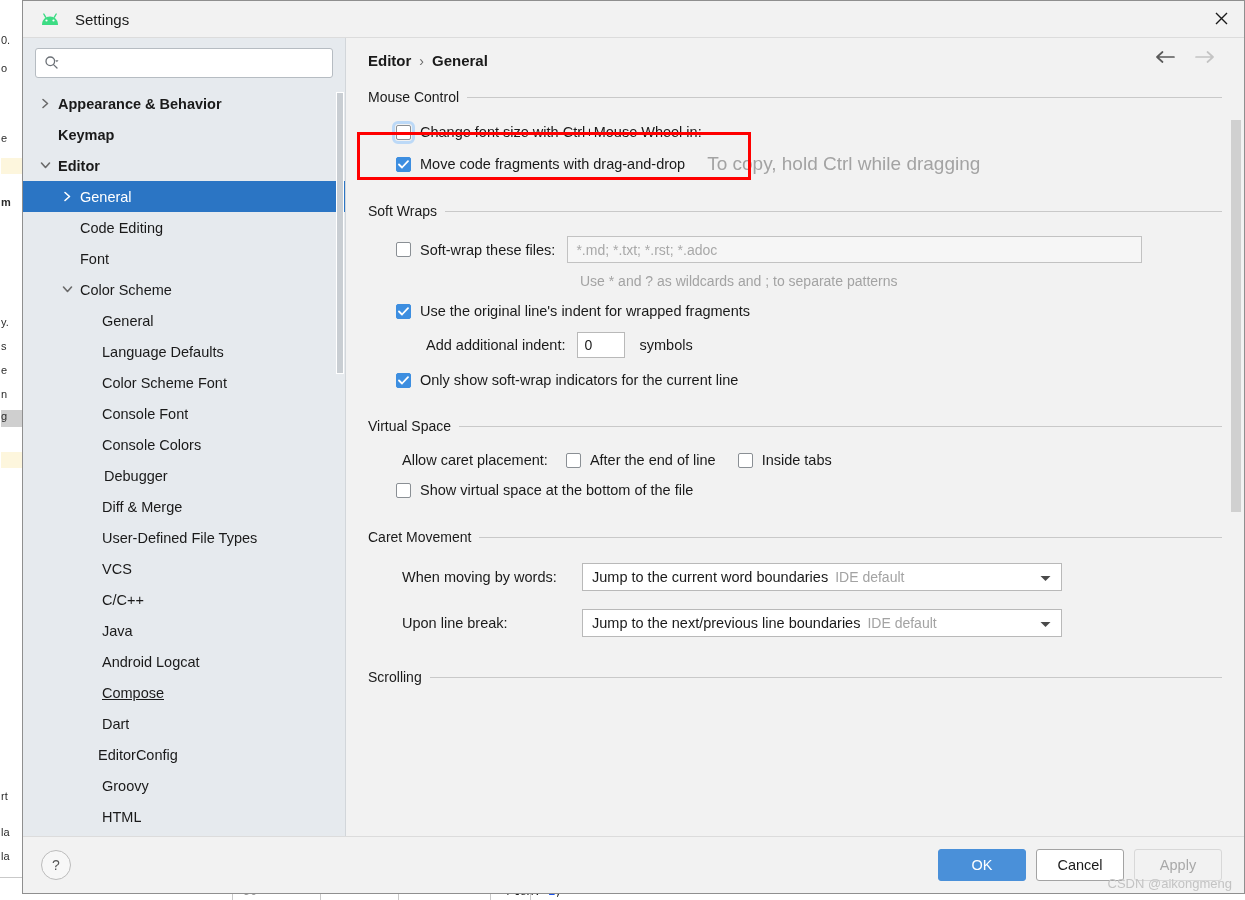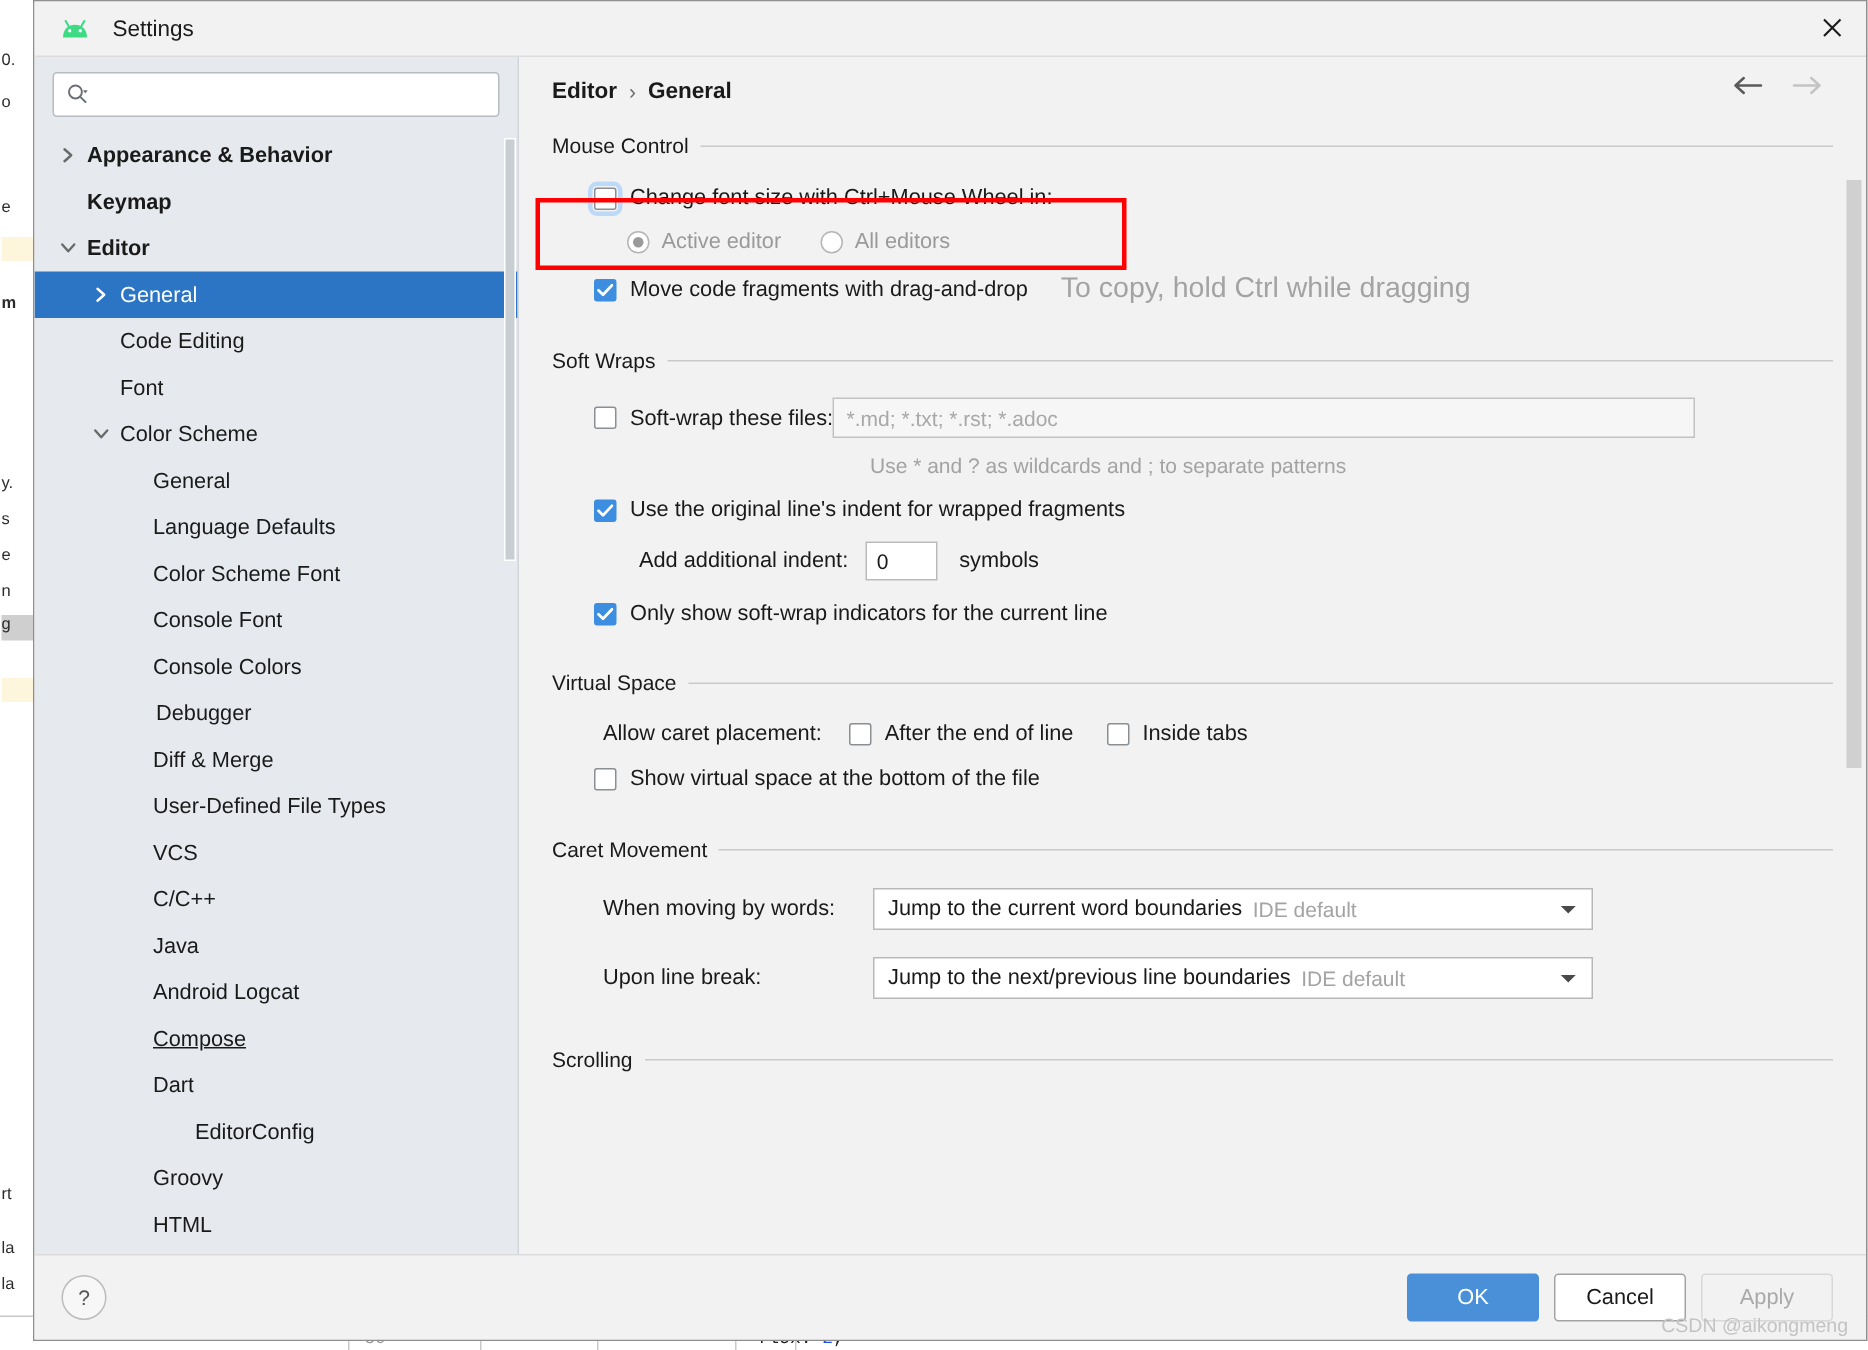--- a/index.html
+++ b/index.html
@@ -409,21 +409,21 @@
             <span class="tree-label" style="margin-left: 5px;">Android Logcat</span>
           </div>
           <div class="tree-item" style="padding-left: 58px; text-decoration: underline;">
             <span class="tree-arrow"></span>
             <span class="tree-label" style="margin-left: 5px;">Compose</span>
           </div>
           <div class="tree-item" style="padding-left: 58px;">
             <span class="tree-arrow"></span>
             <span class="tree-label" style="margin-left: 5px;">Dart</span>
           </div>
-          <div class="tree-item" style="padding-left: 86px; align-items: center;">
+          <div class="tree-item" style="padding-left: 54px; align-items: center;">
             <span class="tree-arrow"></span>
             <span class="tree-label" style="margin-left: 5px;">EditorConfig</span>
           </div>
           <div class="tree-item" style="padding-left: 58px;">
             <span class="tree-arrow"></span>
             <span class="tree-label" style="margin-left: 5px;">Groovy</span>
           </div>
           <div class="tree-item" style="padding-left: 58px;">
             <span class="tree-arrow"></span>
             <span class="tree-label" style="margin-left: 5px;">HTML</span>
@@ -463,28 +463,20 @@
           <div class="section-head">
             <span>Mouse Control</span>
             <span class="rule"></span>
           </div>
 
           <div class="row indent1" style="margin-top:19px">
             <span class="cbox focused"></span>
             <span class="cbox-label">Change font size with Ctrl+Mouse Wheel in:</span>
           </div>
 
-          <div class="row indent2" style="margin-top:13px">
-            <span class="radio">
-                <span class="dot"></span>
-              </span>
-            <span class="radio-label">Active editor</span>
-            <span class="radio" style="margin-left:26px"></span>
-            <span class="radio-label">All editors</span>
-          </div>
 
           <div class="row indent1">
             <span class="cbox checked">
               <svg width="11" height="9" viewBox="0 0 11 9">
                   <path d="M1 4.5 L4 7.5 L10 1.2" stroke="#ffffff" stroke-width="1.8" fill="none" stroke-linecap="round" stroke-linejoin="round"></path>
                 </svg>
             </span>
             <span class="cbox-label">Move code fragments with drag-and-drop</span>
             <span class="hint">To copy, hold Ctrl while dragging</span>
           </div>
@@ -492,21 +484,21 @@
 
         <div class="section" style="margin-top:28px">
           <div class="section-head">
             <span>Soft Wraps</span>
             <span class="rule"></span>
           </div>
 
           <div class="row indent1" style="margin-top:17px">
             <span class="cbox"></span>
             <span class="cbox-label">Soft-wrap these files:</span>
-            <input class="text-input" type="text" style="width: 575px; margin-left: 0;" placeholder="*.md; *.txt; *.rst; *.adoc">
+            <input class="text-input" type="text" style="width: 575px; margin-left: 12px;" placeholder="*.md; *.txt; *.rst; *.adoc">
           </div>
 
           <div class="row" style="margin-left:212px; margin-top:10px">
             <span class="hint-alone">Use * and ? as wildcards and ; to separate patterns</span>
           </div>
 
           <div class="row indent1" style="margin-top:14px">
             <span class="cbox checked">
               <svg width="11" height="9" viewBox="0 0 11 9">
                   <path d="M1 4.5 L4 7.5 L10 1.2" stroke="#ffffff" stroke-width="1.8" fill="none" stroke-linecap="round" stroke-linejoin="round"></path>

